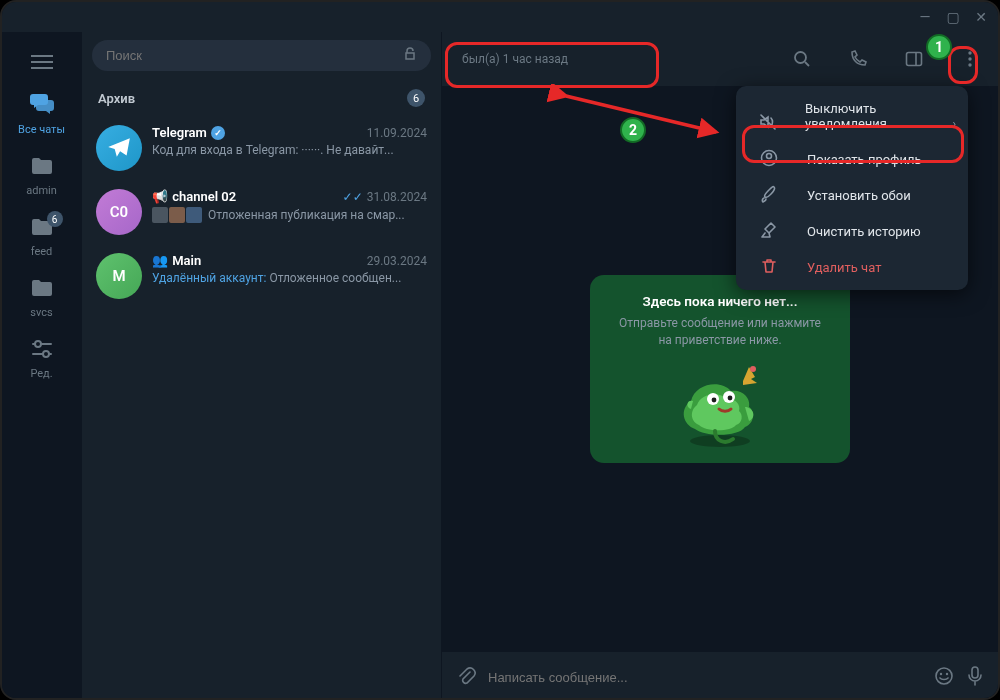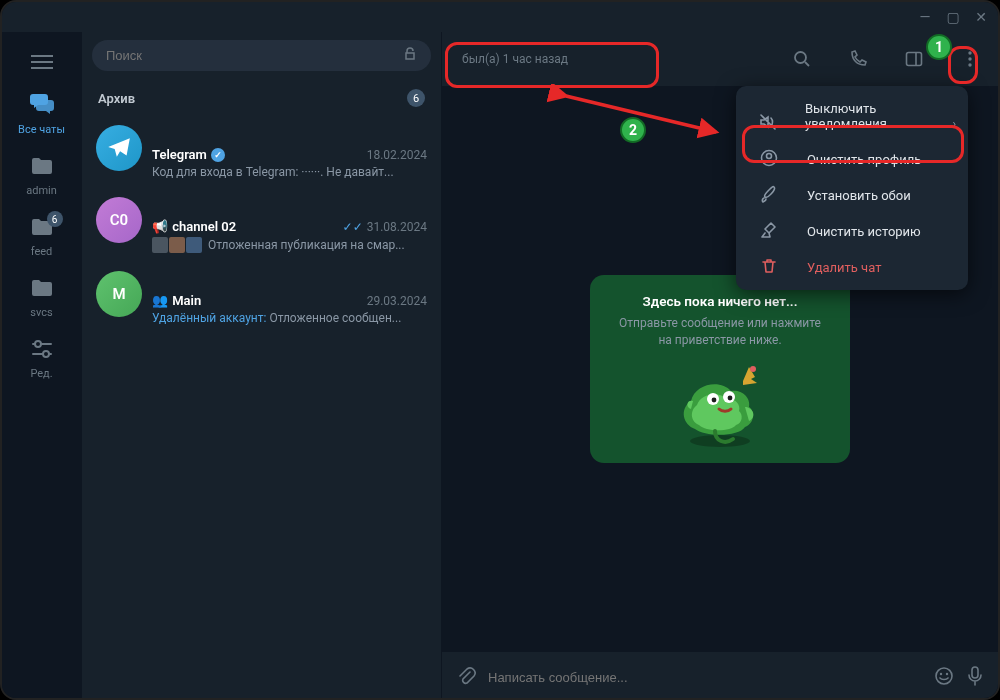--- a/index.html
+++ b/index.html
@@ -125,21 +125,21 @@
   .avatar {
     width:46px; height:46px;
     border-radius:50%;
     display:flex; align-items:center; justify-content:center;
     color:#fff; font-weight:600; font-size:15px;
     flex-shrink:0;
   }
   .avatar.telegram { background:linear-gradient(135deg,#37aee2,#1e96c8); }
   .avatar.c0 { background:linear-gradient(135deg,#c27bd6,#a667c9); }
   .avatar.m { background:linear-gradient(135deg,#5fc26e,#45a756); }
-  .chat-body { flex:1; min-width:0;margin-top:22px; }
+  .chat-body { flex:1; min-width:0; }
   .chat-top { display:flex; justify-content:space-between; align-items:center; }
   .chat-name { color:#fff; font-weight:600; font-size:13px; display:flex; align-items:center; gap:4px;}
   .chat-date { color:#6b7883; font-size:12px; display:flex; align-items:center; gap:4px;}
   .chat-preview { color:#8a97a5; font-size:12px; margin-top:3px; white-space:nowrap; overflow:hidden; text-overflow:ellipsis;}
   .chat-preview .sender { color:#4fa3e3; }
   
   .chat-main {
     flex:1;
     background:#0e1621;
     display:flex; flex-direction:column;
@@ -328,21 +328,21 @@
           <svg width="26" height="26" viewBox="0 0 24 24">
               <path d="M22 3 2 11l6 2 2 7 3-5 6 4z" fill="#fff"></path>
             </svg>
         </div>
         <div class="chat-body">
           <div class="chat-top">
             <span class="chat-name">
               <span>Telegram</span>
               <span class="verify-badge">✓</span>
             </span>
-            <span class="chat-date">18.02.2024</span>
+            <span class="chat-date">11.09.2024</span>
           </div>
           <div class="chat-preview">
             <span>Код для входа в Telegram: ······. Не давайт...</span>
           </div>
         </div>
       </div>
 
       <div class="chat-item">
         <div class="avatar c0">C0</div>
         <div class="chat-body">
@@ -476,21 +476,21 @@
       <span class="chev">›</span>
     </div>
     <div class="row">
       <span class="di">
         <svg width="18" height="18" viewBox="0 0 18 18">
             <circle cx="9" cy="9" r="7.5" stroke="#8a97a5" stroke-width="1.6" fill="none"></circle>
             <circle cx="9" cy="7" r="2.5" stroke="#8a97a5" stroke-width="1.6" fill="none"></circle>
             <path d="M4.5 14c1-2.4 8-2.4 9 0" stroke="#8a97a5" stroke-width="1.6" fill="none"></path>
           </svg>
       </span>
-      <span>Очистить профиль</span>
+      <span>Показать профиль</span>
     </div>
     <div class="row">
       <span class="di">
         <svg width="18" height="18" viewBox="0 0 18 18">
             <path d="M14 2c1 1 1 3-3 7s-5 4-6 3-1-2 3-6 5-5 6-4zM4 13c-2 1-2 3-1 4 1-1 3-1 3-3" stroke="#8a97a5" stroke-width="1.6" fill="none" stroke-linecap="round"></path>
           </svg>
       </span>
       <span>Установить обои</span>
     </div>
     <div class="row">

